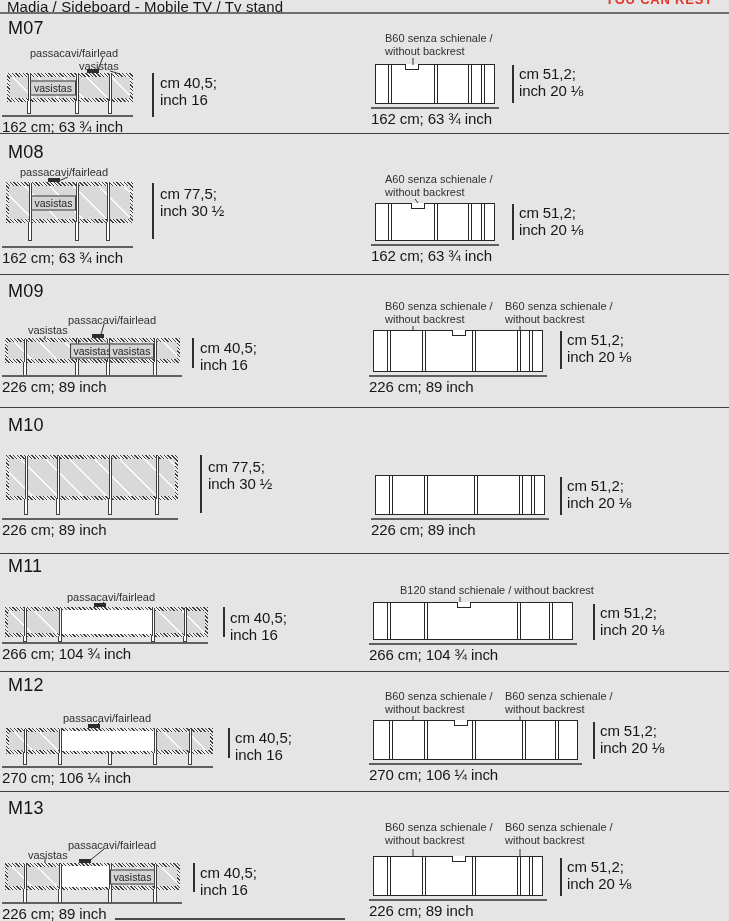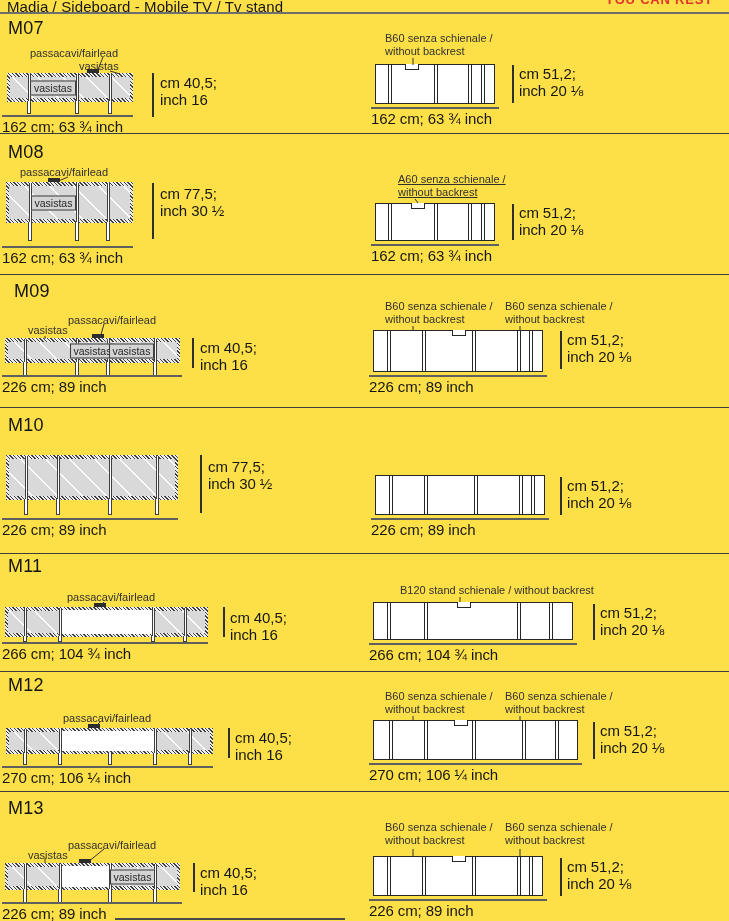--- a/index.html
+++ b/index.html
@@ -1,17 +1,17 @@
 <!DOCTYPE html>
 <html><head>
 <meta charset="utf-8">
 <style>
 *{box-sizing:border-box;margin:0;padding:0}
 body{font-family:"Liberation Sans",sans-serif;background:#fff}
-.page{position:relative;width:729px;height:921px;background:#fde047;overflow:hidden;color:#1a1a1a}
+.page{position:relative;width:729px;height:921px;background:#e5e5e5;overflow:hidden;color:#1a1a1a}
 .pageheader{position:relative;height:14px;border-bottom:2px solid #6e6e6e}
 .pagetitle{position:absolute;left:7px;top:-2px;font-size:15px;letter-spacing:.1px;white-space:nowrap;color:#161616}
 .corner{position:absolute;top:-8px;right:16px;font-size:13px;font-weight:700;color:#e0362c;letter-spacing:.8px;white-space:nowrap}
 .section{position:relative;width:100%}
 .section.ruled{border-bottom:1px solid #3e3e3e}
 .heading{position:absolute;font-size:18px;font-weight:500;letter-spacing:.2px;color:#141414}
 .callout{position:absolute;font-size:11px;line-height:13px;color:#303030;white-space:nowrap}
 .dim{position:absolute;font-size:15px;line-height:17px;white-space:nowrap;color:#161616;letter-spacing:-.1px}
 .baseline{position:absolute;height:2px;background:#5f5f5f}
 .dimbar{position:absolute;width:2px;background:#2e2e2e}
@@ -97,21 +97,21 @@
         <div class="leg" style="left: 75px; top: 88px; height: 19px;"></div>
         <div class="leg" style="left: 106px; top: 88px; height: 19px;"></div>
         <div class="bump" style="left: 48px; top: 44px;"></div>
         <div class="baseline" style="left: 2px; top: 112px; width: 131px;"></div>
         <div class="dim" style="left: 2px; top: 115px;">162 cm; 63 ¾ inch</div>
         <div class="dimbar" style="left: 152px; top: 49px; height: 56px;"></div>
         <div class="dim" style="left: 160px; top: 51px;">
           <div>cm 77,5;</div>
           <div>inch 30 ½</div>
         </div>
-        <div class="callout" style="left: 398px; top: 39px; text-decoration: underline;">
+        <div class="callout" style="left: 385px; top: 39px;">
           <div>A60 senza schienale /</div>
           <div>without backrest</div>
         </div>
         <div class="bench" style="left: 375px; top: 69px; width: 120px; height: 38px;">
           <div class="bdiv" style="left: 12px;"></div>
           <div class="bdiv" style="left: 58px;"></div>
           <div class="bdiv" style="left: 92px;"></div>
           <div class="bdiv" style="left: 105px;"></div>
           <div class="bnotch" style="left: 35px;"></div>
         </div>
@@ -121,21 +121,21 @@
         <div class="dim" style="left: 519px; top: 70px;">
           <div>cm 51,2;</div>
           <div>inch 20 ⅛</div>
         </div>
         <svg width="729" height="141" class="leaders">
           <line x1="68" y1="43" x2="56" y2="48" stroke="#333" stroke-width="1"></line>
           <line x1="415" y1="65" x2="418" y2="69" stroke="#333" stroke-width="1"></line>
         </svg>
       </div>
       <div class="section ruled" style="height: 133px;">
-        <div class="heading" style="left: 14px; top: 6px;">M09</div>
+        <div class="heading" style="left: 8px; top: 6px;">M09</div>
         <div class="callout" style="left: 28px; top: 49px;">vasistas</div>
         <div class="callout" style="left: 68px; top: 39px;">passacavi/fairlead</div>
         <div class="gframe" style="left: 5px; top: 63px; width: 175px; height: 25px;">
           <div class="ginner"></div>
           <div class="gpost" style="left: 19px;"></div>
           <div class="gpost" style="left: 71px;"></div>
           <div class="gpost" style="left: 102px;"></div>
           <div class="gpost" style="left: 149px;"></div>
           <div class="pane-label" style="left: 87.5px; top: 50%;">vasistas</div>
           <div class="pane-label" style="left: 126.5px; top: 50%;">vasistas</div>

